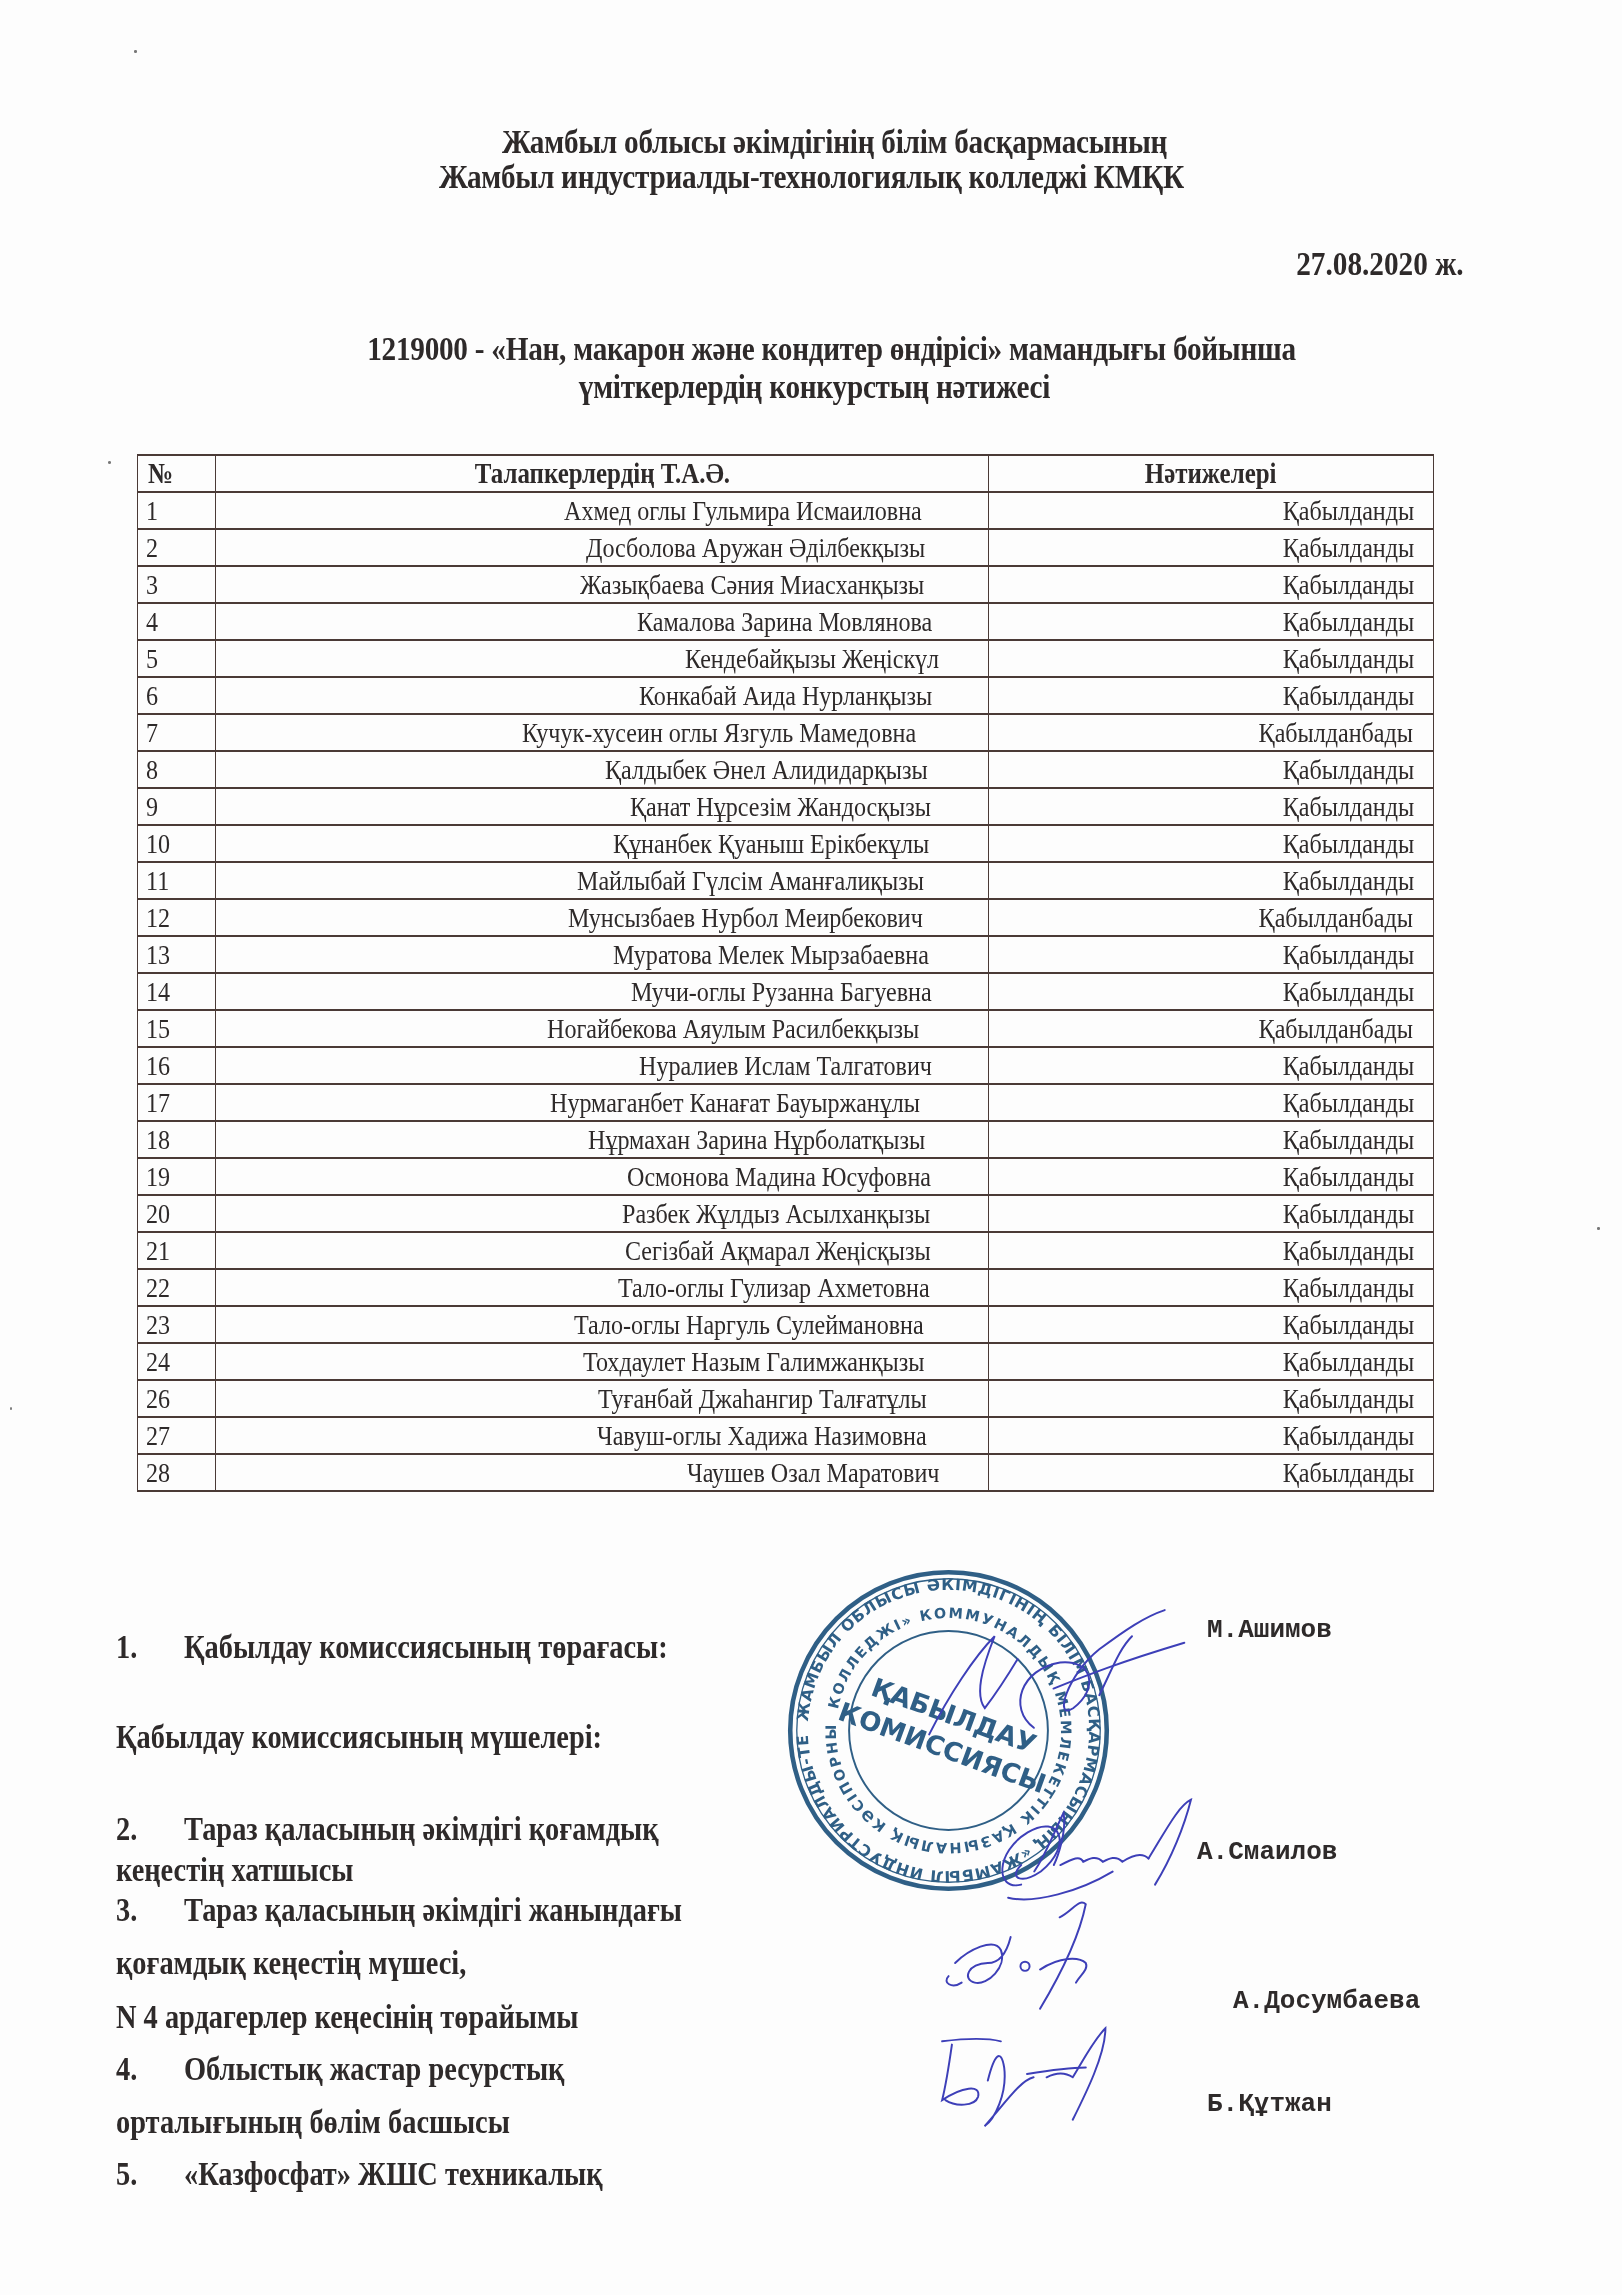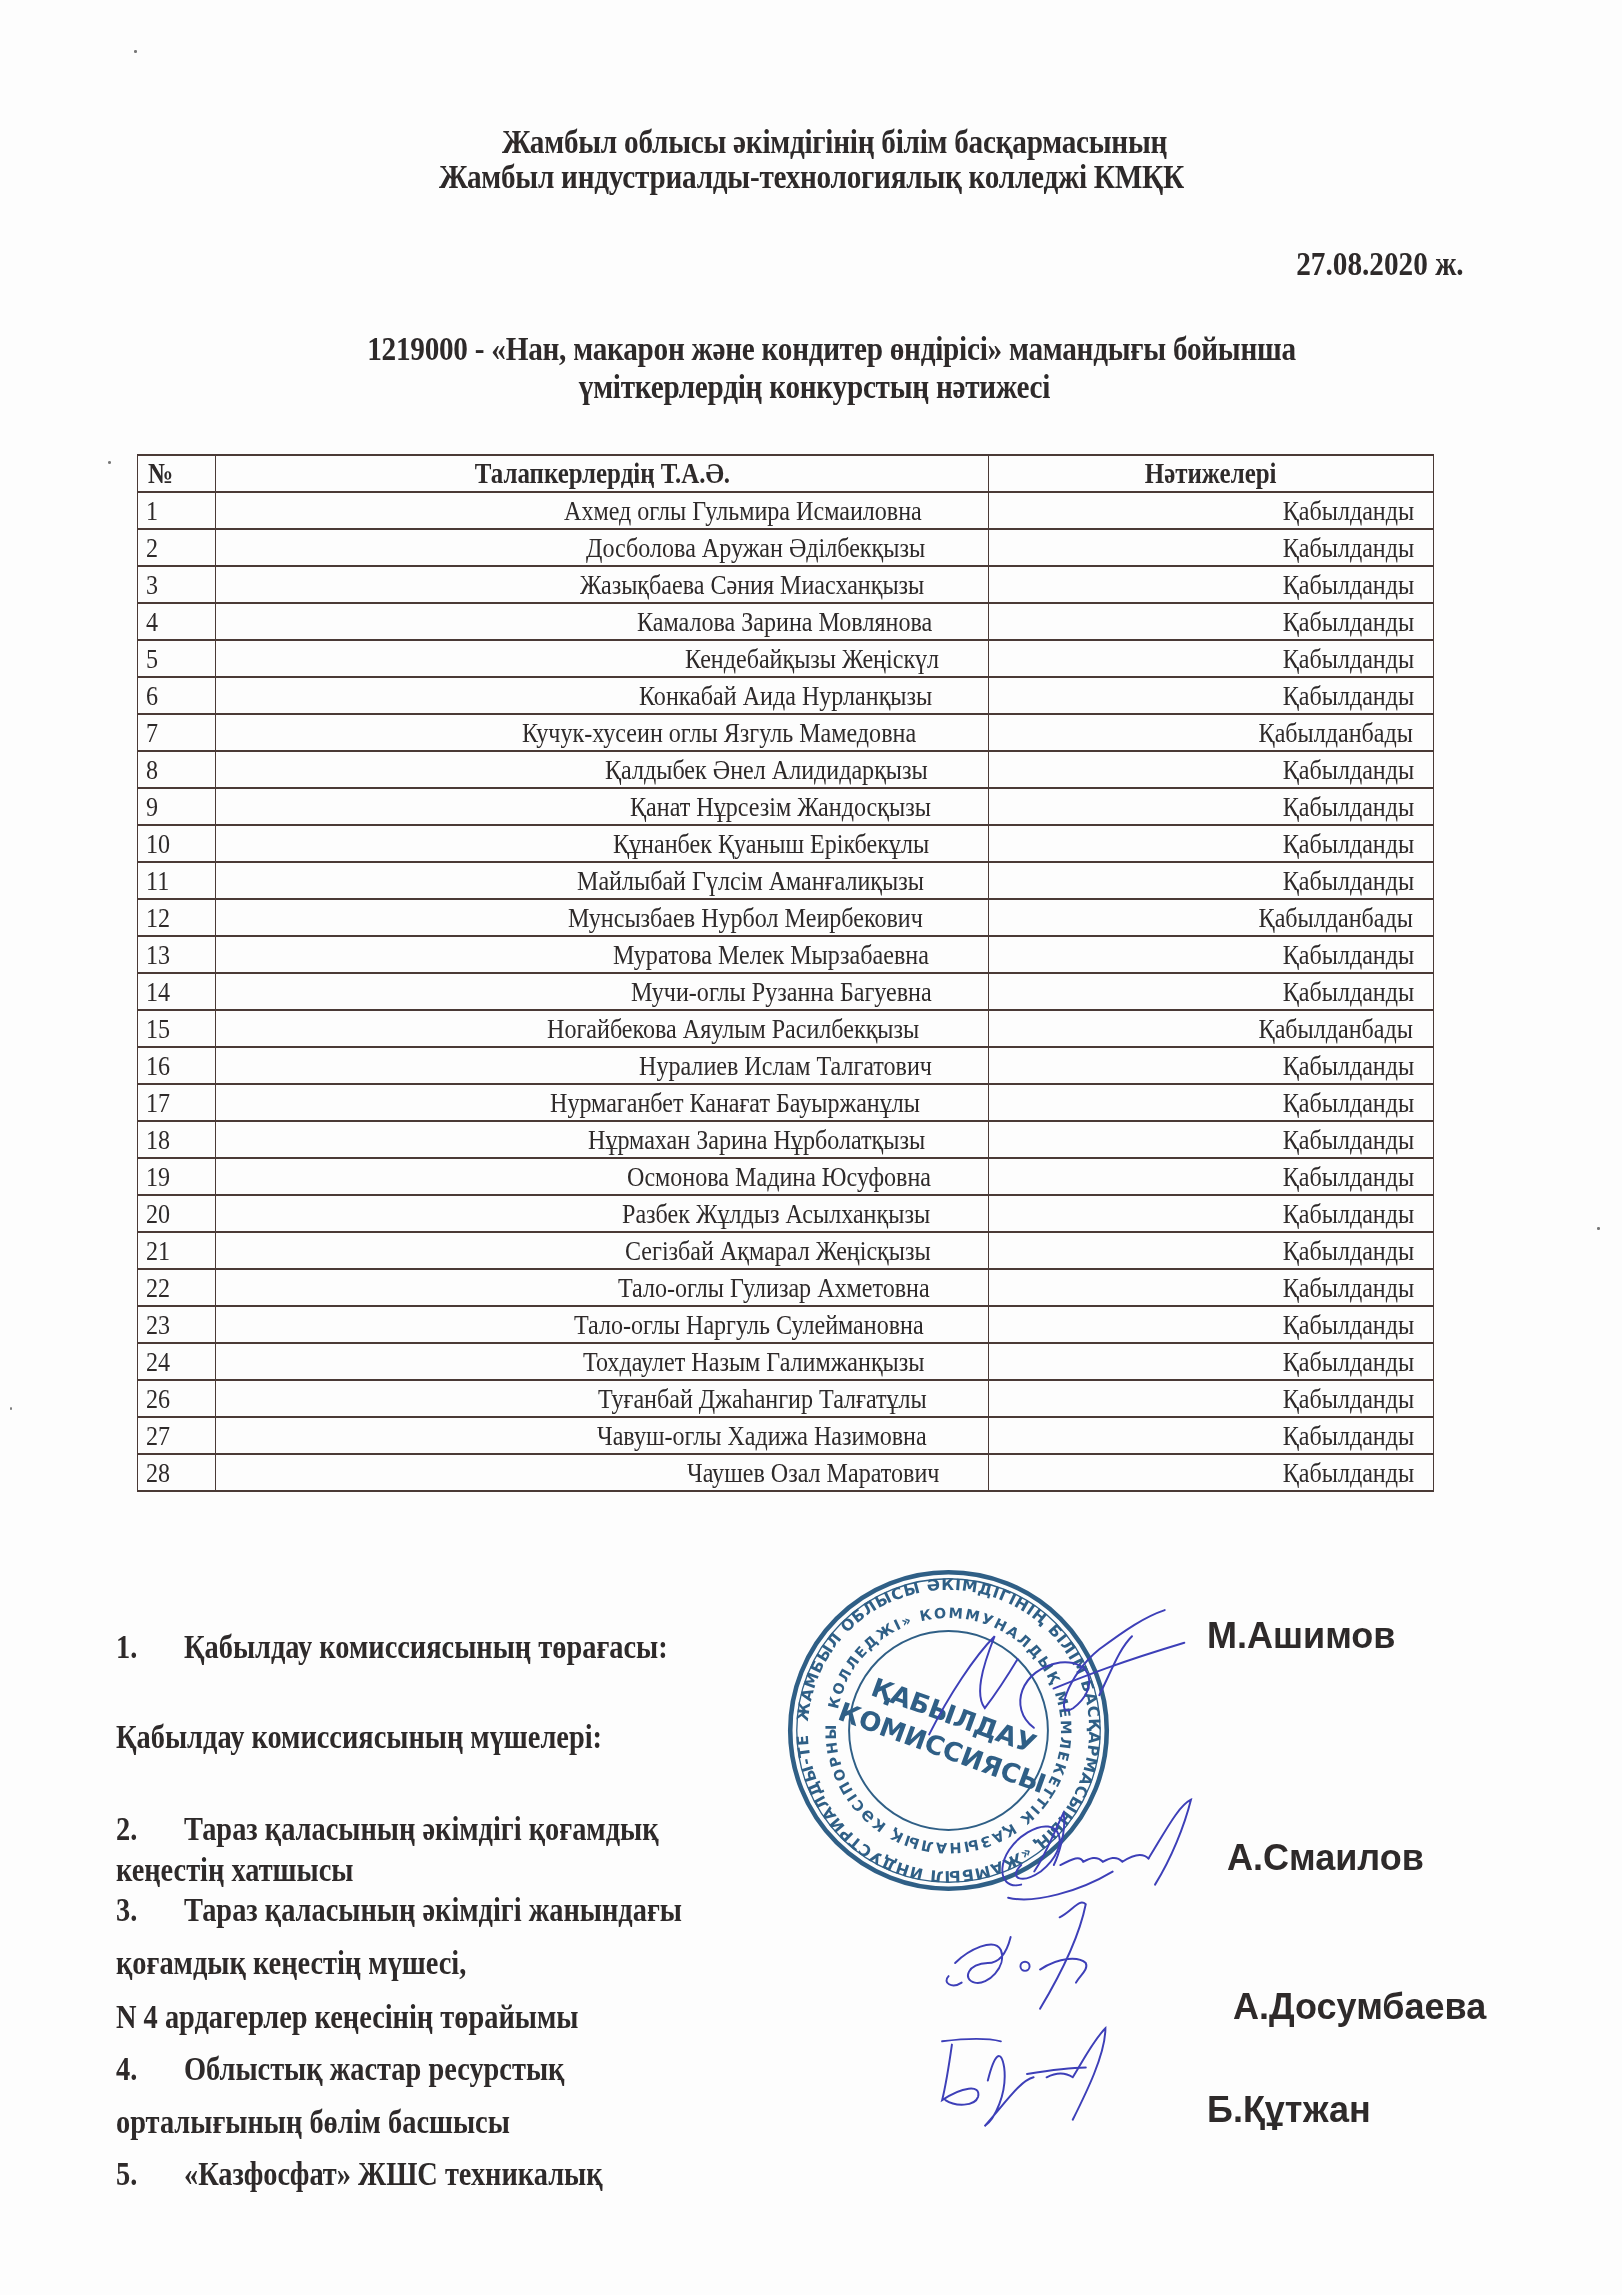--- a/index.html
+++ b/index.html
@@ -53,22 +53,22 @@
   .cond { display: inline-block; transform: scaleX(0.86); transform-origin: left center; }
   .condc { display: inline-block; transform: scaleX(0.86); transform-origin: center center; }
 
   
   .ft {
     position: absolute; font-weight: bold; font-size: 33px;
     transform: scaleX(0.86); transform-origin: left center; white-space: nowrap;
   }
   .ft .n { display: inline-block; width: 79px; }
   .sig-name {
-    position: absolute; font-weight: bold; font-size: 36px;
-    font-family: Liberation Sans, sans-serif; white-space: nowrap;
+    position: absolute; font-weight: bold; font-size: 26px;
+    font-family: Liberation Mono, monospace; white-space: nowrap;
   }
 
   
   #stamp {
     position: absolute; left: 785px; top: 1567px; width: 327px; height: 327px;
   }
   .signature { position: absolute; }
   .speck { position: absolute; background: #777; border-radius: 50%; }
 </style>
 </head>
@@ -239,21 +239,21 @@
   <span class="n">1.</span><span>Қабылдау комиссиясының төрағасы:</span>
 </div>
 <div class="sig-name" style="left:1207px;top:1615px;">М.Ашимов</div>
 
 <div class="ft" style="left:116px;top:1719px;">Қабылдау комиссиясының мүшелері:</div>
 
 <div class="ft" style="left:116px;top:1811px;">
   <span class="n">2.</span><span>Тараз қаласының әкімдігі қоғамдық</span>
 </div>
 <div class="ft" style="left:116px;top:1852px;">кеңестің хатшысы</div>
-<div class="sig-name" style="left:1197px;top:1837px;margin-left:30px;">А.Смаилов</div>
+<div class="sig-name" style="left:1197px;top:1837px;">А.Смаилов</div>
 
 <div class="ft" style="left:116px;top:1892px;">
   <span class="n">3.</span><span>Тараз қаласының әкімдігі жанындағы</span>
 </div>
 <div class="ft" style="left:116px;top:1945px;">қоғамдық кеңестің мүшесі,</div>
 <div class="ft" style="left:116px;top:1999px;">N 4 ардагерлер  кеңесінің төрайымы</div>
 <div class="sig-name" style="left:1207px;top:1986px;margin-left:26px;">А.Досумбаева</div>
 
 <div class="ft" style="left:116px;top:2051px;">
   <span class="n">4.</span><span>Облыстық жастар ресурстық</span>

